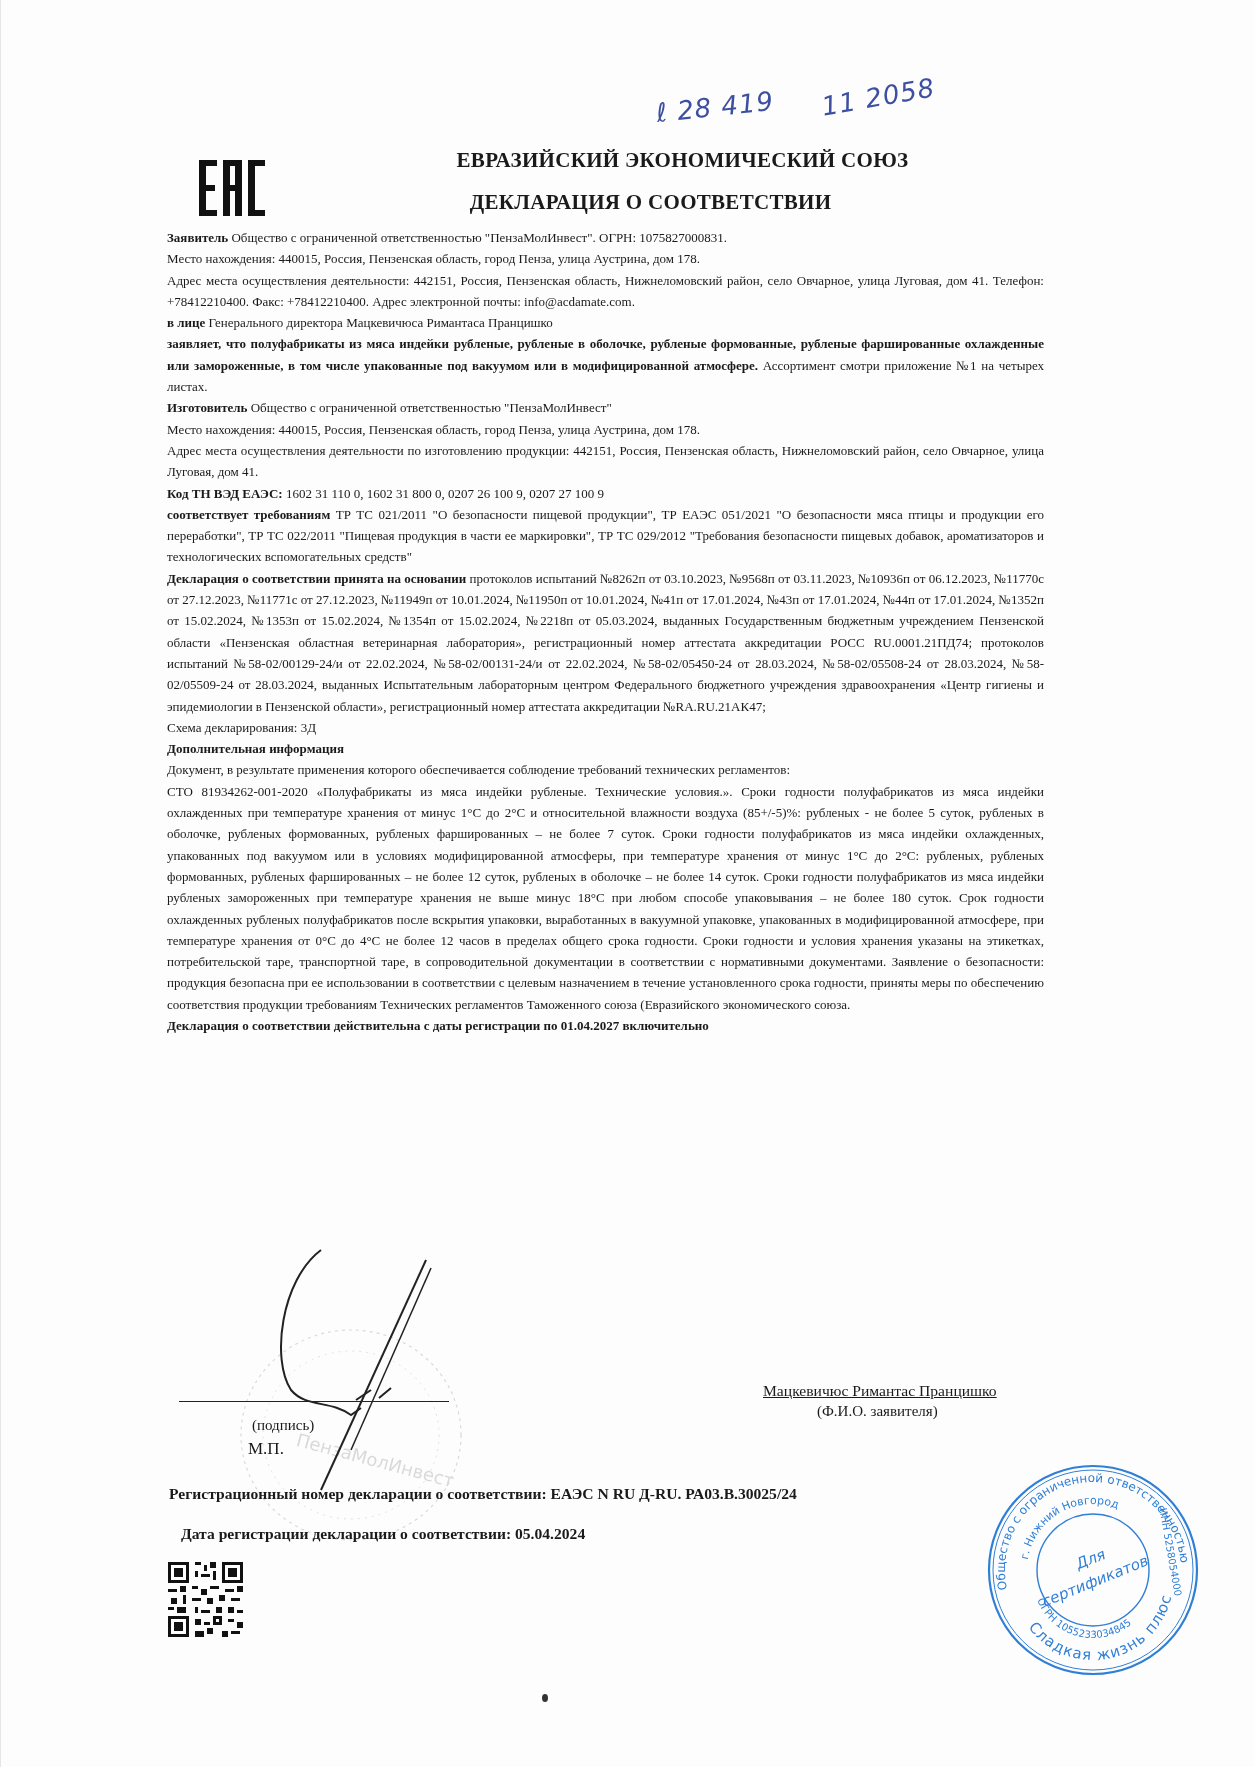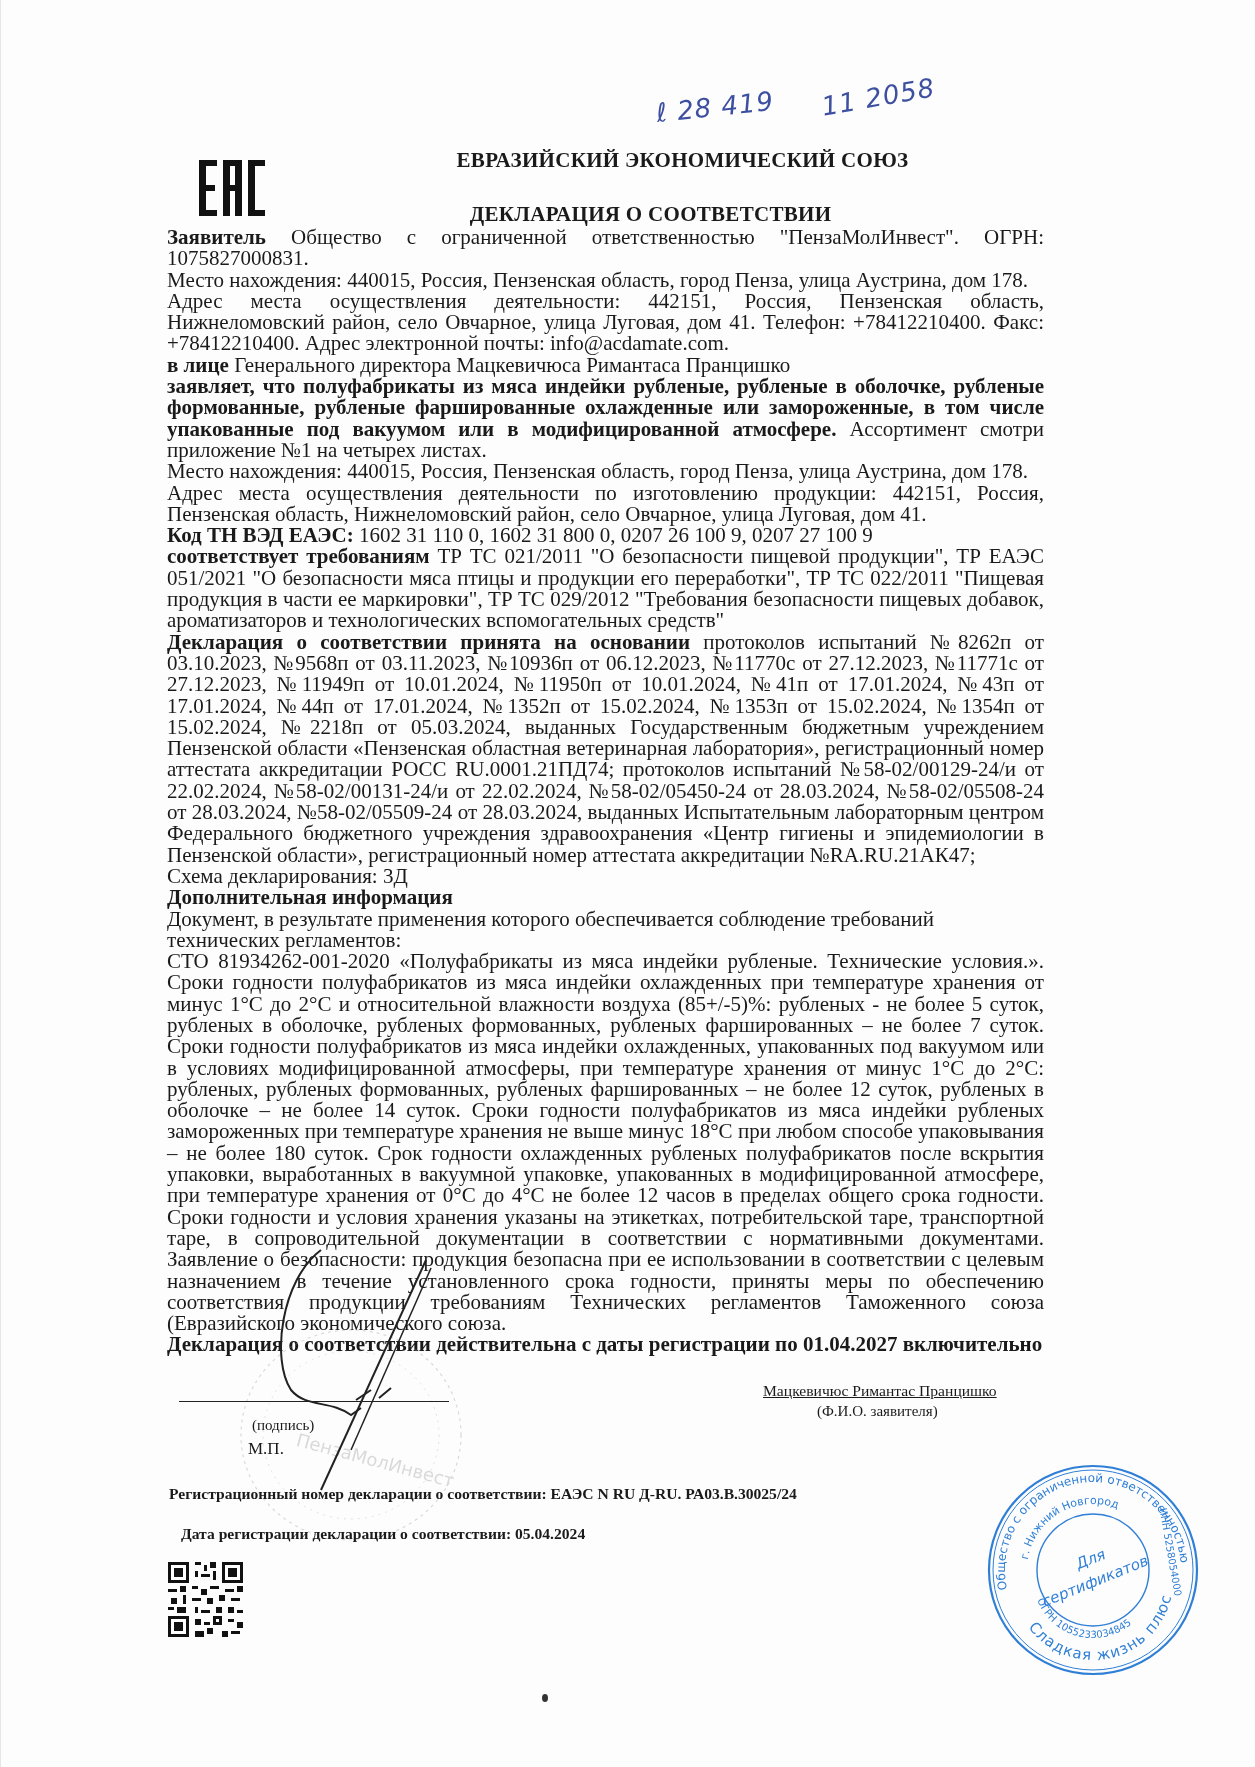--- a/index.html
+++ b/index.html
@@ -8,22 +8,22 @@
   .page { position: absolute; left: 0; top: 0; width: 1255px; height: 1767px;
           background: #fdfdfd; border-left: 1px solid #e6e6e6; border-right: 1px solid #e6e6e6; }
   .handnote { position: absolute; top: 80px; font-family: "DejaVu Sans", sans-serif; font-style: italic;
               color: #3d4fa0; font-size: 26px; letter-spacing: 1px; transform: rotate(-6deg); }
   .hn1 { left: 655px; top: 92px; }
   .hn2 { left: 820px; top: 82px; transform: rotate(-10deg); }
   .eac-logo { position: absolute; left: 198px; top: 160px; width: 66px; height: 56px; }
   .title1, .title2 { position: absolute; left: 0; width: 1255px; text-align: center; font-weight: bold;
                      font-size: 21px; letter-spacing: 0.3px; }
   .title1 { top: 148px; padding-left: 12px; box-sizing: border-box; margin-left: 48px; }
-  .title2 { top: 190px; padding-left: 44px; box-sizing: border-box; margin-top: 12px; }
-  .body-text { position: absolute; left: 166px; top: 227px; width: 877px; font-size: 21px;
+  .title2 { top: 190px; padding-left: 44px; box-sizing: border-box; }
+  .body-text { position: absolute; left: 166px; top: 227px; width: 877px; font-size: 13px;
                line-height: 21.3px; text-align: justify; }
   .body-text p { margin: 0; }
   .body-text b { font-weight: bold; }
   .sig-line { position: absolute; left: 178px; top: 1401px; width: 270px; border-top: 1.5px solid #222; }
   .sig-label { position: absolute; left: 251px; top: 1417px; font-size: 15px; }
   .mp-label { position: absolute; left: 247px; top: 1439px; font-size: 17px; }
   .applicant-name { position: absolute; left: 762px; top: 1382px; font-size: 15.6px; text-decoration: underline; }
   .applicant-caption { position: absolute; left: 816px; top: 1403px; font-size: 15px; }
   .reg-number { position: absolute; left: 168px; top: 1485px; font-size: 15.6px; font-weight: bold; }
   .reg-date { position: absolute; left: 180px; top: 1525px; font-size: 15.6px; font-weight: bold; }
@@ -60,20 +60,21 @@
 
   <div class="title1">ЕВРАЗИЙСКИЙ ЭКОНОМИЧЕСКИЙ СОЮЗ</div>
   <div class="title2">ДЕКЛАРАЦИЯ О СООТВЕТСТВИИ</div>
 
   <div class="body-text">
     <p><b>Заявитель</b><span> Общество с ограниченной ответственностью "ПензаМолИнвест".  ОГРН: 1075827000831.</span></p>
     <p>Место нахождения: 440015, Россия, Пензенская область, город Пенза, улица Аустрина, дом 178.</p>
     <p>Адрес места осуществления деятельности: 442151, Россия, Пензенская область, Нижнеломовский район, село Овчарное, улица Луговая, дом 41.  Телефон: +78412210400. Факс: +78412210400. Адрес электронной почты: info@acdamate.com.</p>
     <p><b>в лице</b><span> Генерального директора Мацкевичюса Римантаса Пранцишко</span></p>
     <p><b>заявляет, что полуфабрикаты из мяса индейки рубленые, рубленые в оболочке, рубленые формованные, рубленые фаршированные охлажденные или замороженные, в том числе упакованные под вакуумом или в модифицированной атмосфере.</b><span>  Ассортимент смотри приложение №1 на четырех листах.</span></p>
+    <p><b>Изготовитель</b><span> Общество с ограниченной ответственностью "ПензаМолИнвест"</span></p>
     <p>Место нахождения: 440015, Россия, Пензенская область, город Пенза, улица Аустрина, дом 178.</p>
     <p>Адрес места осуществления деятельности по изготовлению продукции: 442151, Россия, Пензенская область, Нижнеломовский район, село Овчарное, улица Луговая, дом 41.</p>
     <p><b>Код ТН ВЭД ЕАЭС:</b><span> 1602 31 110 0, 1602 31 800 0, 0207 26 100 9, 0207 27 100 9</span></p>
     <p><b>соответствует требованиям</b><span> ТР ТС 021/2011 "О безопасности пищевой продукции", ТР ЕАЭС 051/2021 "О безопасности мяса птицы и продукции его переработки", ТР ТС 022/2011 "Пищевая продукция в части ее маркировки", ТР ТС 029/2012 "Требования безопасности пищевых добавок, ароматизаторов и технологических вспомогательных средств"</span></p>
     <p><b>Декларация о соответствии принята на основании</b><span> протоколов испытаний №8262п от 03.10.2023, №9568п от 03.11.2023, №10936п от 06.12.2023, №11770с от 27.12.2023, №11771с от 27.12.2023, №11949п от 10.01.2024, №11950п от 10.01.2024, №41п от 17.01.2024, №43п от 17.01.2024, №44п от 17.01.2024, №1352п от 15.02.2024, №1353п от 15.02.2024, №1354п от 15.02.2024, №2218п от 05.03.2024, выданных Государственным бюджетным учреждением Пензенской области «Пензенская областная ветеринарная лаборатория», регистрационный номер аттестата аккредитации РОСС RU.0001.21ПД74; протоколов испытаний №58-02/00129-24/и от 22.02.2024, №58-02/00131-24/и от 22.02.2024, №58-02/05450-24 от 28.03.2024, №58-02/05508-24 от 28.03.2024, №58-02/05509-24 от 28.03.2024, выданных Испытательным лабораторным центром Федерального бюджетного учреждения здравоохранения «Центр гигиены и эпидемиологии в Пензенской области», регистрационный номер аттестата аккредитации №RA.RU.21АК47;</span></p>
     <p>Схема декларирования: 3Д</p>
     <p><b>Дополнительная информация</b></p>
     <p style="text-align:left">Документ, в результате применения которого обеспечивается соблюдение требований технических регламентов:</p>
     <p>СТО 81934262-001-2020 «Полуфабрикаты из мяса индейки рубленые. Технические условия.». Сроки годности полуфабрикатов из мяса индейки охлажденных при температуре хранения от минус 1°С до 2°С и относительной влажности воздуха (85+/-5)%: рубленых - не более 5 суток, рубленых в оболочке, рубленых формованных, рубленых фаршированных – не более 7 суток. Сроки годности полуфабрикатов из мяса индейки охлажденных, упакованных под вакуумом или в условиях модифицированной атмосферы, при температуре хранения от минус 1°С до 2°С: рубленых, рубленых формованных, рубленых фаршированных – не более 12 суток, рубленых в оболочке – не более 14 суток. Сроки годности полуфабрикатов из мяса индейки рубленых замороженных при температуре хранения не выше минус 18°С при любом способе упаковывания – не более 180 суток. Срок годности охлажденных рубленых полуфабрикатов после вскрытия упаковки, выработанных в вакуумной упаковке, упакованных в модифицированной атмосфере, при температуре хранения от 0°С до 4°С не более 12 часов в пределах общего срока годности. Сроки годности и условия хранения указаны на этикетках, потребительской таре, транспортной таре, в сопроводительной документации в соответствии с нормативными документами. Заявление о безопасности: продукция безопасна при ее использовании в соответствии с целевым назначением в течение установленного срока годности, приняты меры по обеспечению соответствия продукции требованиям Технических регламентов Таможенного союза (Евразийского экономического союза.</p>
     <p><b>Декларация о соответствии действительна с даты регистрации по 01.04.2027 включительно</b></p>

